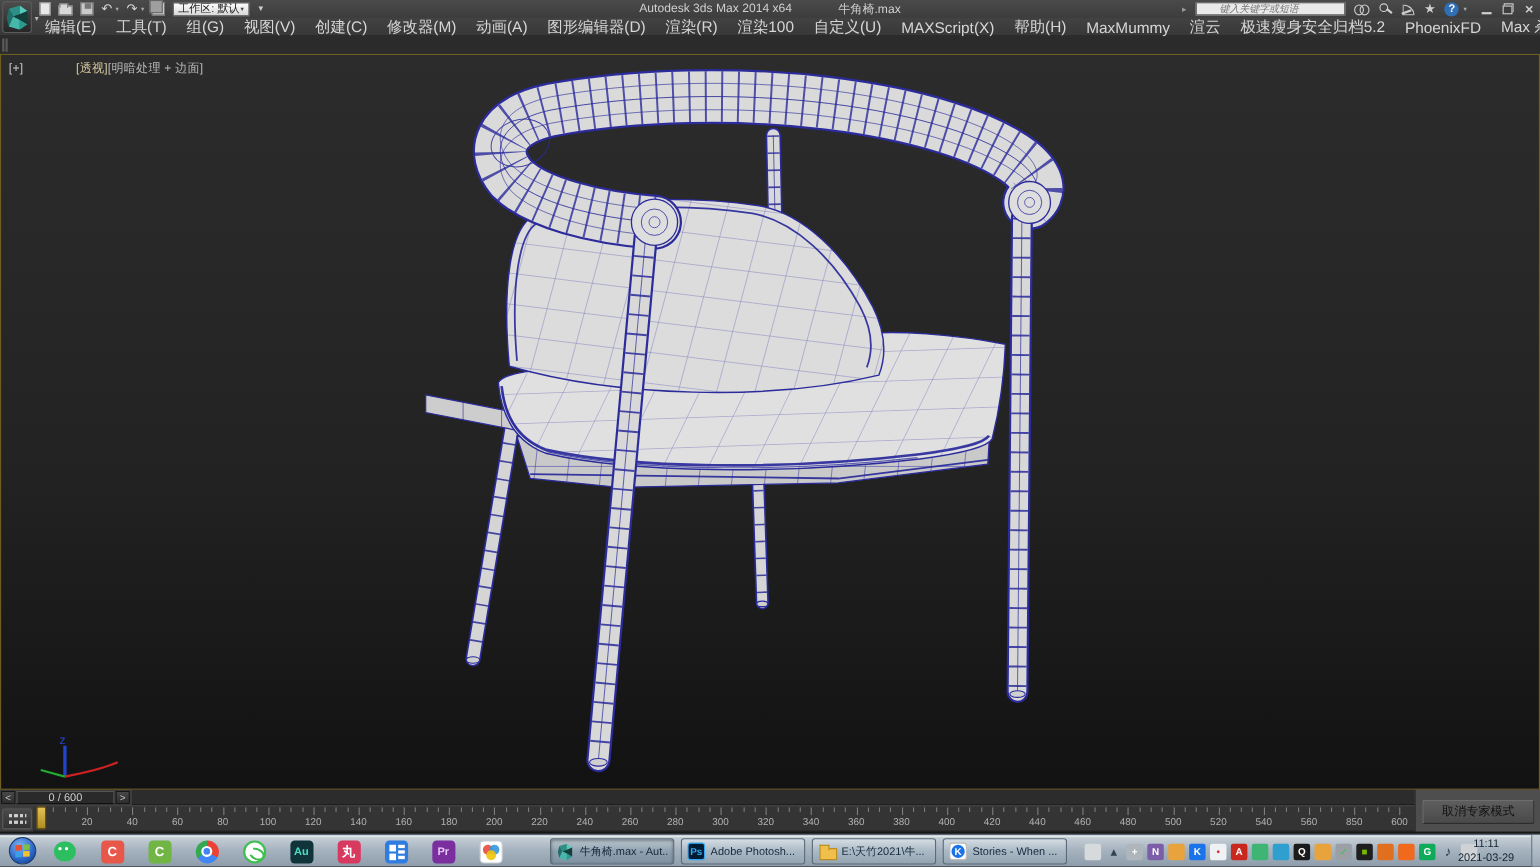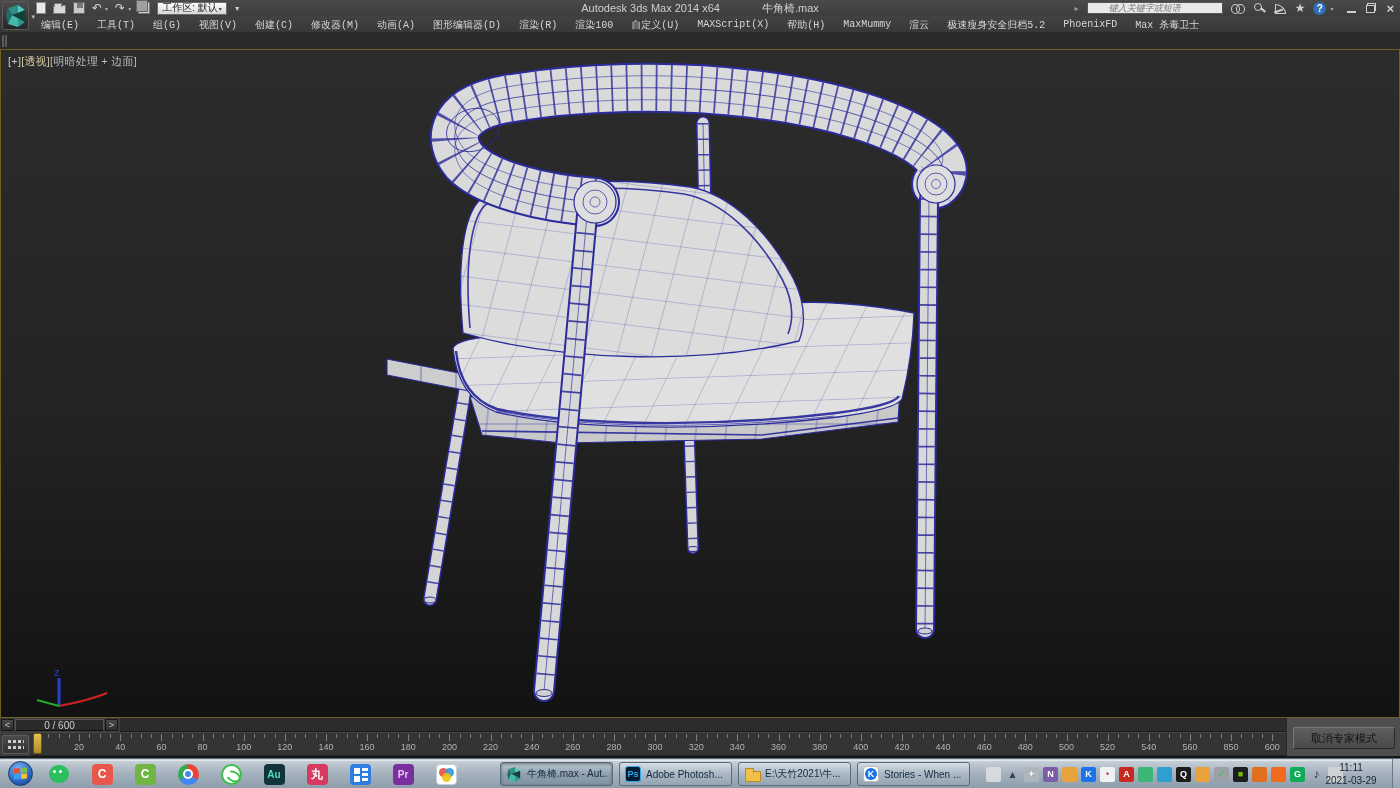--- a/index.html
+++ b/index.html
@@ -49,39 +49,39 @@
   .staric { color:#cfcfcf; font-size:12px; line-height:12px; }
   .helpic { width:13px; height:13px; border-radius:50%; background:#2f6fb4; color:#fff; font-size:10px;
     display:flex; align-items:center; justify-content:center; font-weight:bold; }
   .winctl { display:flex; align-items:center; gap:10px; margin-left:6px; padding-right:4px;}
   .wc-min { width:9px; height:2px; background:#d0d0d0; margin-top:7px;}
   .wc-res { position:relative; width:10px; height:10px;}
   .wc-res:before{content:"";position:absolute;right:0;top:0;width:7px;height:6px;border:1.4px solid #d0d0d0;}
   .wc-res:after{content:"";position:absolute;left:0;bottom:0;width:7px;height:6px;border:1.4px solid #d0d0d0;background:#3d3d3d;}
   .wc-close { color:#d0d0d0; font-size:13px; line-height:13px; font-weight:bold;}
   .menu-items { position:absolute; left:32px; top:0; height:17px; display:flex; align-items:center; }
-  .menu-item { color:#d6d6d6; font-size:10px; padding:0 9px; white-space:nowrap;font-family:Liberation Mono, monospace; }
+  .menu-item { color:#d6d6d6; font-size:14px; padding:0 9px; white-space:nowrap; }
 
   
   .ribbon { position:absolute; left:0; top:33px; width:1400px; height:16px; background:#2b2b2b; }
   .ribbon-grip { position:absolute; left:2px; top:2px; width:5px; height:12px;
     border-left:2px solid #5a5a5a; border-right:2px solid #5a5a5a; }
   .ribbon-tabs { position:absolute; left:14px; top:0; height:16px; display:flex; align-items:stretch; }
   .ribbon-tab { color:#8f8f8f; font-size:11px; padding:1px 18px 0; display:flex; align-items:center; white-space:nowrap;}
   .ribbon-tab.active { background:#555; color:#ddd; }
   .ribbon-pill { display:flex; align-items:center; margin-left:14px; gap:4px;}
   .pillic { width:16px; height:9px; background:#f2f2f2; border-radius:5px; position:relative;}
   .pillic:before{content:"";position:absolute;left:4px;top:2.5px;width:5px;height:4px;background:#333;border-radius:2px;}
   .pilldd { color:#aaa; font-size:6px; }
 
   
   .viewport { position:absolute; left:0; top:49px; width:1400px; height:669px;
     background:linear-gradient(#2c2c2c, #232323 55%, #121212); border:1px solid #6e5e1f; }
   .vplabel { position:absolute; left:7px; top:4px; font-size:11px; letter-spacing:.2px; }
-  .vplabel .p1 { color:#c8c8c8; } .vplabel .p2 { color:#d3c89e; } .vplabel .p3 { color:#b9b9b9; }
+  .vplabel .p1 { color:#c8c8c8; } .vplabel .p2 { color:#d3c89e;margin-left:48px; } .vplabel .p3 { color:#b9b9b9; }
   .chair-svg { position:absolute; left:0; top:0; width:1398px; height:667px; }
 
   
   .timeline { position:absolute; left:0; top:718px; width:1400px; height:40px; background:#3d3d3d; }
   .tl-prev,.tl-next { position:absolute; top:1px; width:13px; height:12px; background:linear-gradient(#484848,#2e2e2e);
     border:1px solid #171717; color:#c5c5c5; font-size:9px; line-height:10px; text-align:center; }
   .tl-prev { left:1px; } .tl-next { left:105px; }
   .tl-frame { position:absolute; left:15px; top:1px; width:89px; height:12px; background:#2a2a2a;
     border:1px solid #555; border-bottom-color:#111; color:#ccc; font-size:10px; text-align:center; line-height:11px;}
   .tl-track { position:absolute; left:120px; top:0; width:1166px; height:14px; background:#2c2c2c; border-bottom:1px solid #1d1d1d;}

